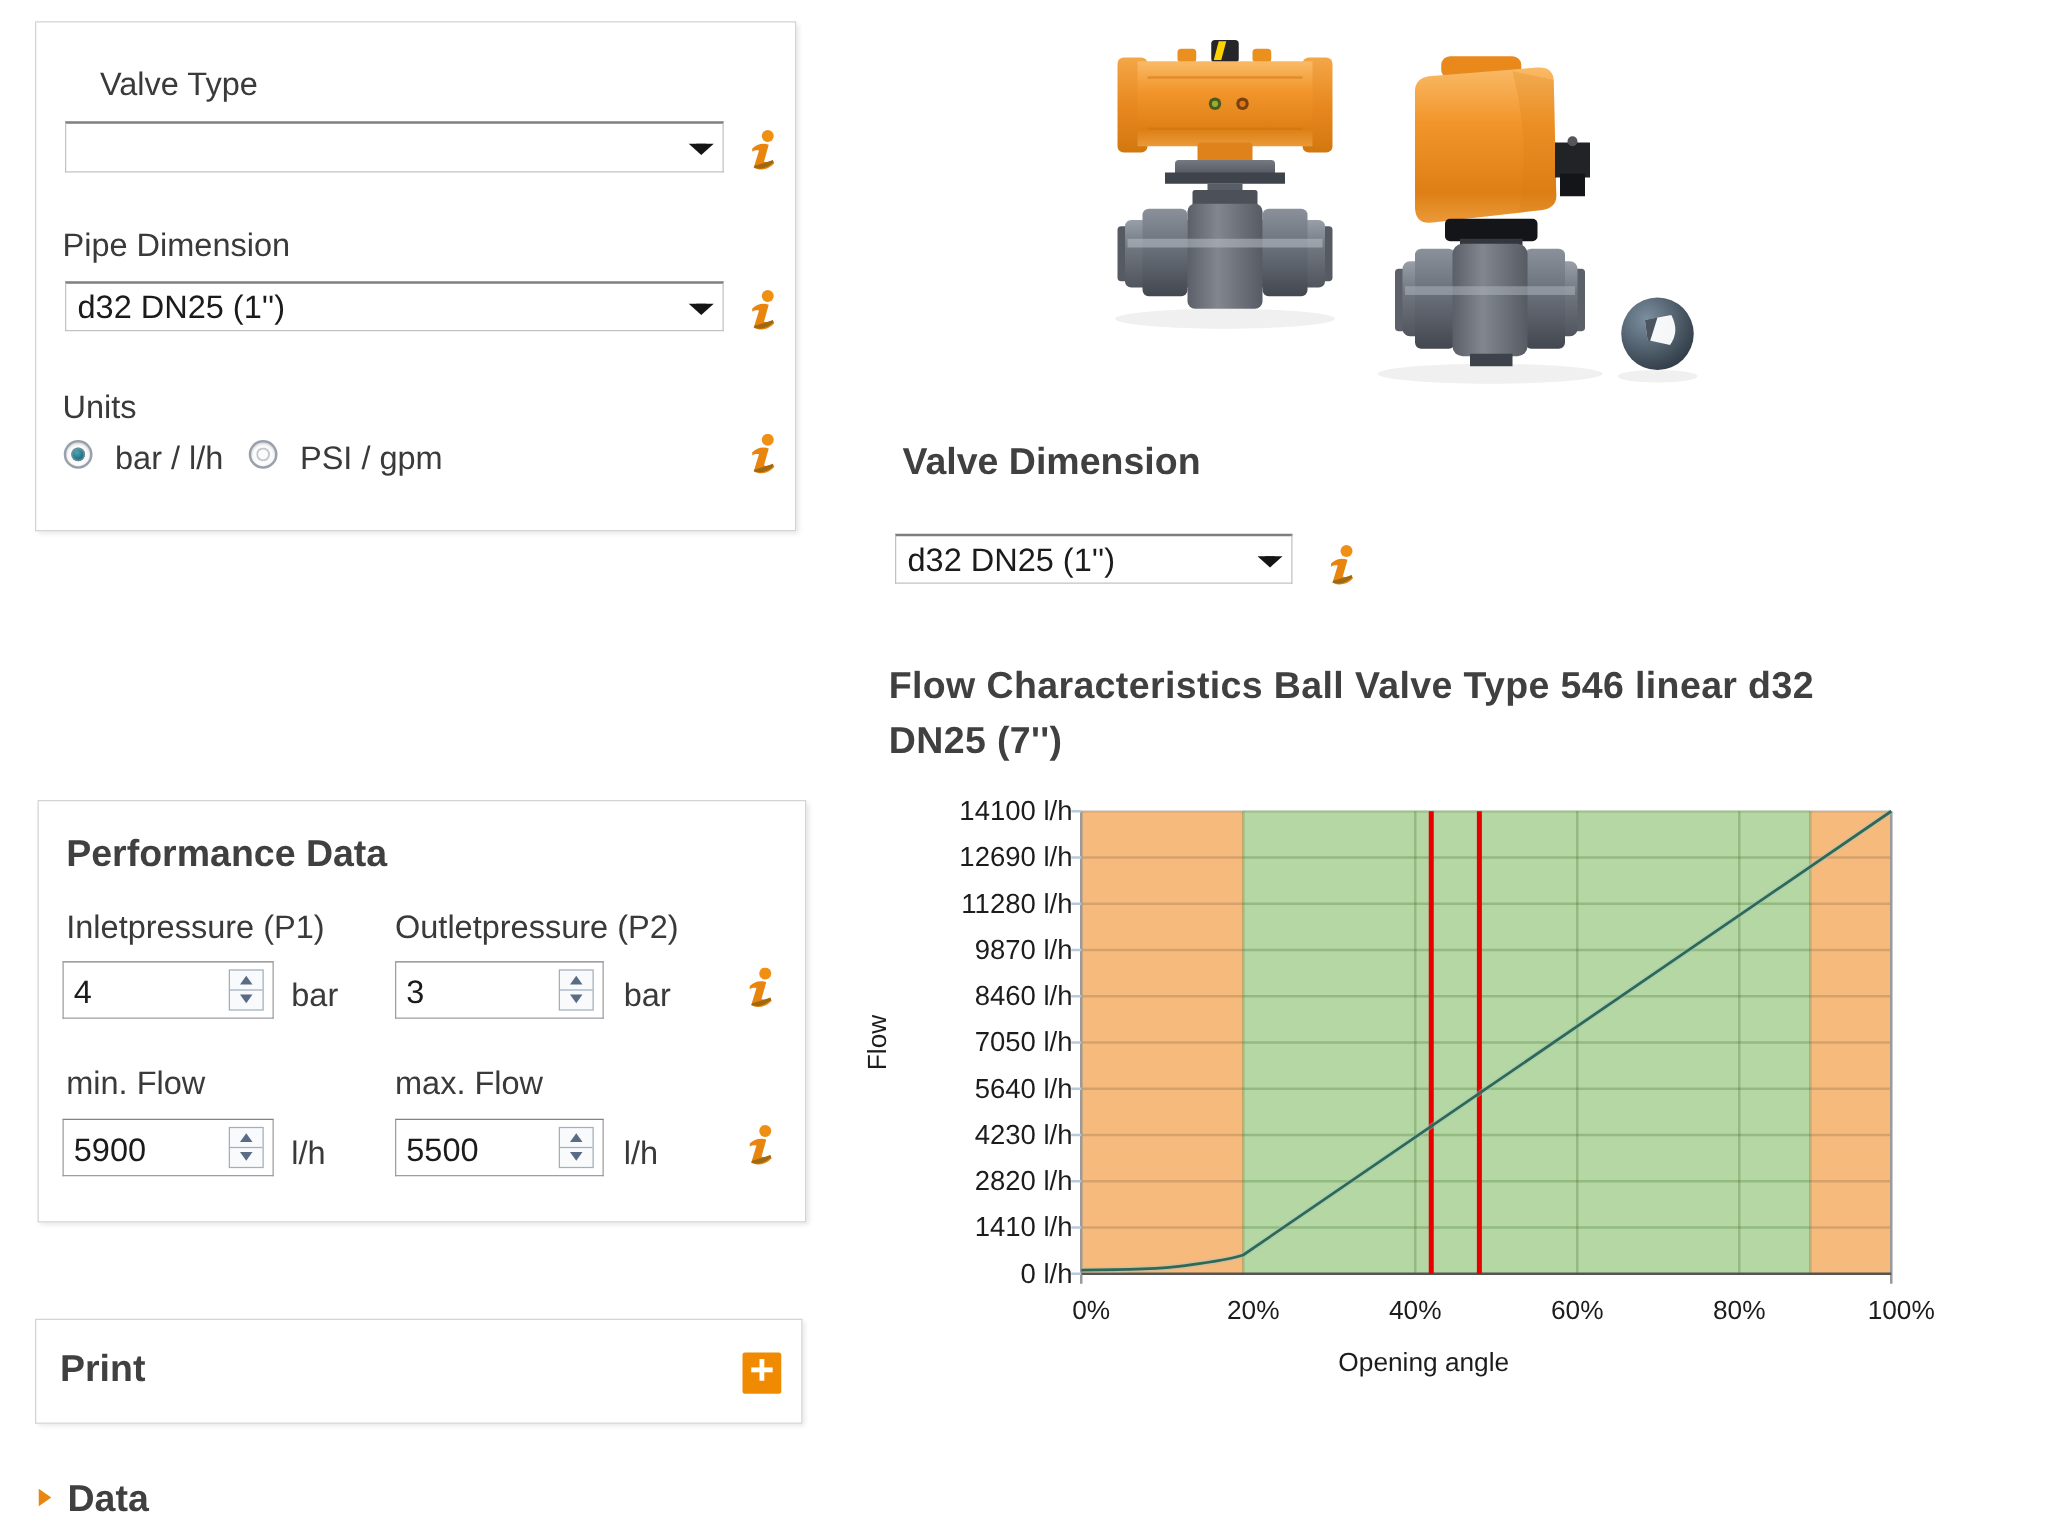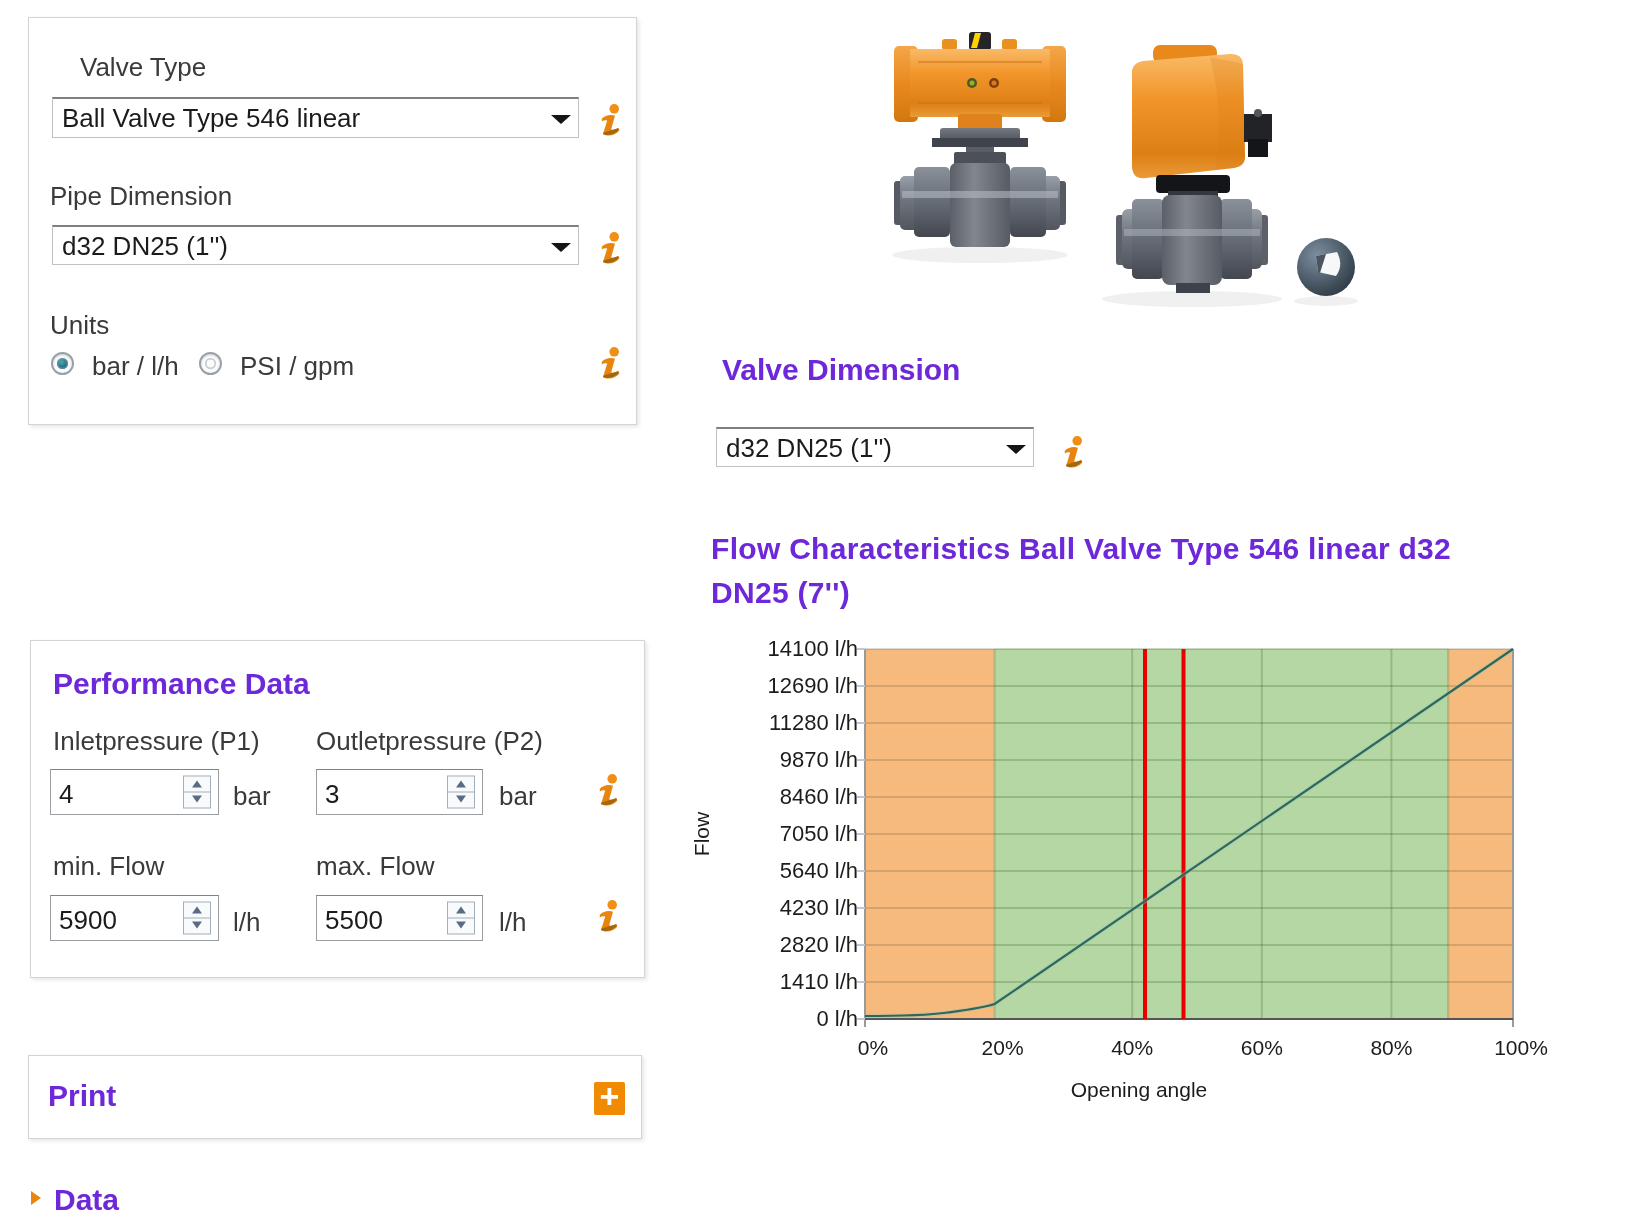--- a/index.html
+++ b/index.html
@@ -6,40 +6,39 @@
 html,body { width:1641px; height:1223px; background:#fff; font-family:"Liberation Sans", sans-serif; position:relative; overflow:hidden; }
 .abs { position:absolute; }
 .panel { position:absolute; background:#fff; border:1px solid #d4d4d4; box-shadow:2px 2px 4px rgba(0,0,0,0.10); }
 .lbl { position:absolute; font-size:26px; color:#3a3a3a; white-space:nowrap; }
 .sel { position:absolute; background:#fff; border:1px solid #c2c2c2; border-top:2px solid #7f7f7f; }
 .sel .txt { position:absolute; left:9px; top:50%; transform:translateY(-50%); font-size:26px; color:#1b1b1b; white-space:nowrap; }
 .sel .arr { position:absolute; right:7px; top:50%; margin-top:-3px; width:0; height:0; border-left:10px solid transparent; border-right:10px solid transparent; border-top:9px solid #151515; }
 .sel .arr:after { content:""; position:absolute; left:-4px; top:-9px; width:0; height:0; border-left:4px solid transparent; border-right:4px solid transparent; border-top:7px solid #151515; }
 .iico { position:absolute; width:20px; height:33px; }
 .iico svg { display:block; }
-.hd { position:absolute; font-size:30px; font-weight:bold; color:#6d28d9; white-space:nowrap; }
+.hd { position:absolute; font-size:30px; font-weight:bold; color:#404040; white-space:nowrap; }
 .inp { position:absolute; background:#fff; border:1px solid #9d9da4; border-top-color:#818187; }
 .inp .val { position:absolute; left:8px; top:calc(50% + 2px); transform:translateY(-50%); font-size:26px; color:#1b1b1b; }
 .spin { position:absolute; right:7px; top:50%; transform:translateY(-50%); width:28px; height:33px; border:1px solid #a2b0bd; background:#f8fafc; }
 .spin .u, .spin .d { position:absolute; left:0; width:100%; height:50%; }
 .spin .u { top:0; border-bottom:1px solid #9fb0c0; }
 .spin .d { bottom:0; }
 .spin .u:after { content:""; position:absolute; left:50%; top:50%; margin:-3px 0 0 -5px; border-left:5px solid transparent; border-right:5px solid transparent; border-bottom:7px solid #5a6b85; }
 .spin .d:after { content:""; position:absolute; left:50%; top:50%; margin:-4px 0 0 -5px; border-left:5px solid transparent; border-right:5px solid transparent; border-top:7px solid #5a6b85; }
 .radio { position:absolute; width:23px; height:23px; border-radius:50%; border:2px solid #98a1ab; background:#fbfbfb; box-shadow:inset 0 1px 2px rgba(0,0,0,0.18); }
 .radio:after { content:""; position:absolute; left:50%; top:50%; width:11px; height:11px; margin:-5.5px 0 0 -5.5px; border-radius:50%; box-shadow:inset 0 0 0 1.5px rgba(150,155,160,0.55); }
 .radio.on:after { content:""; position:absolute; left:50%; top:50%; width:11px; height:11px; margin:-5.5px 0 0 -5.5px; border-radius:50%; background:radial-gradient(circle at 40% 35%, #4aa8b0, #16657e 70%); }
 </style>
 </head>
 <body>
 
 <div class="panel" style="left:28px; top:17px; width:609px; height:408px;"></div>
 <div class="lbl" style="left:50px; top:52px;margin-left:30px;">Valve Type</div>
 <div class="sel" style="left:52px; top:97px; width:527px; height:41px;">
-  <div class="txt">Ball Valve Type 546 linear</div>
     <div class="arr"></div>
 </div>
 <div class="iico" style="left:600px; top:104px;">
     <svg width="20" height="33" viewBox="0 0 20 33">
       <ellipse cx="14.2" cy="4.8" rx="4.8" ry="4.8" fill="#ef9015"></ellipse>
       <path d="M1.8,14.8 C5.6,11 10.6,10.2 15,11.8 L11.2,25.2 C13.2,26.4 15.6,25.7 18,23.8 L19.4,26.6 C15,31.8 7.6,32.9 3,29.9 L7.2,16.4 C5.2,16 3.4,16.4 1.8,17.4 Z" fill="#e8850f"></path>
       <path d="M3.6,28.6 L18.4,24.2 L18.8,26 Q11,33 3,30 Z" fill="#a06812"></path>
     </svg>
   </div>
 <div class="lbl" style="left:50px; top:181px;">Pipe Dimension</div>

